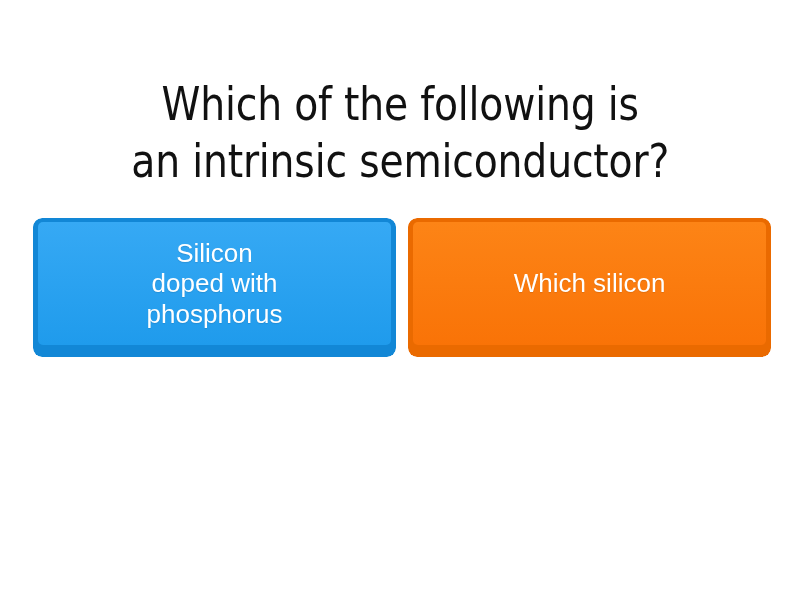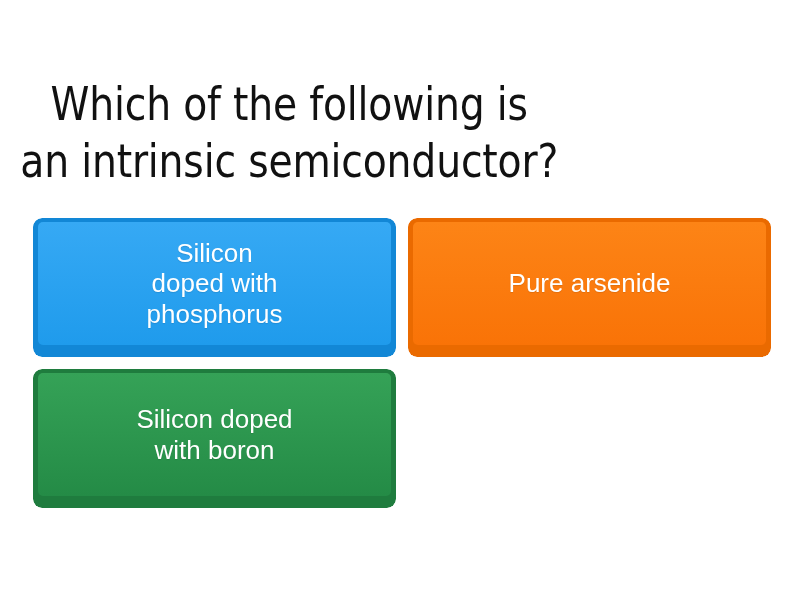--- a/index.html
+++ b/index.html
@@ -24,20 +24,21 @@
 
   
   .question-area {
     position: absolute;
     left: 0;
     top: 62px;
     width: 800px;
     height: 140px;
     display: flex;
     align-items: center;
+    justify-content: center;
   }
   .question-text {
     font-family: "DejaVu Sans Condensed", "Liberation Sans Narrow", "Liberation Sans", sans-serif;
     font-stretch: condensed;
     font-size: 47px;
     line-height: 1.22;
     color: #111111;
     text-align: center;
     letter-spacing: -0.2px;
     max-width: 740px;
@@ -145,22 +146,18 @@
   <div class="answers-grid">
 
     <div class="answer-btn blue">
       <span class="answer-label">Silicon
 doped with
 phosphorus</span>
     </div>
 
 
     <div class="answer-btn orange">
-      <span class="answer-label">Pure arsenide</span>
+      <span class="answer-label">Which silicon</span>
     </div>
 
-    <div class="answer-btn green">
-      <span class="answer-label">Silicon doped
-with boron</span>
-    </div>
 
   </div>
 </div>
 
 </body></html>

